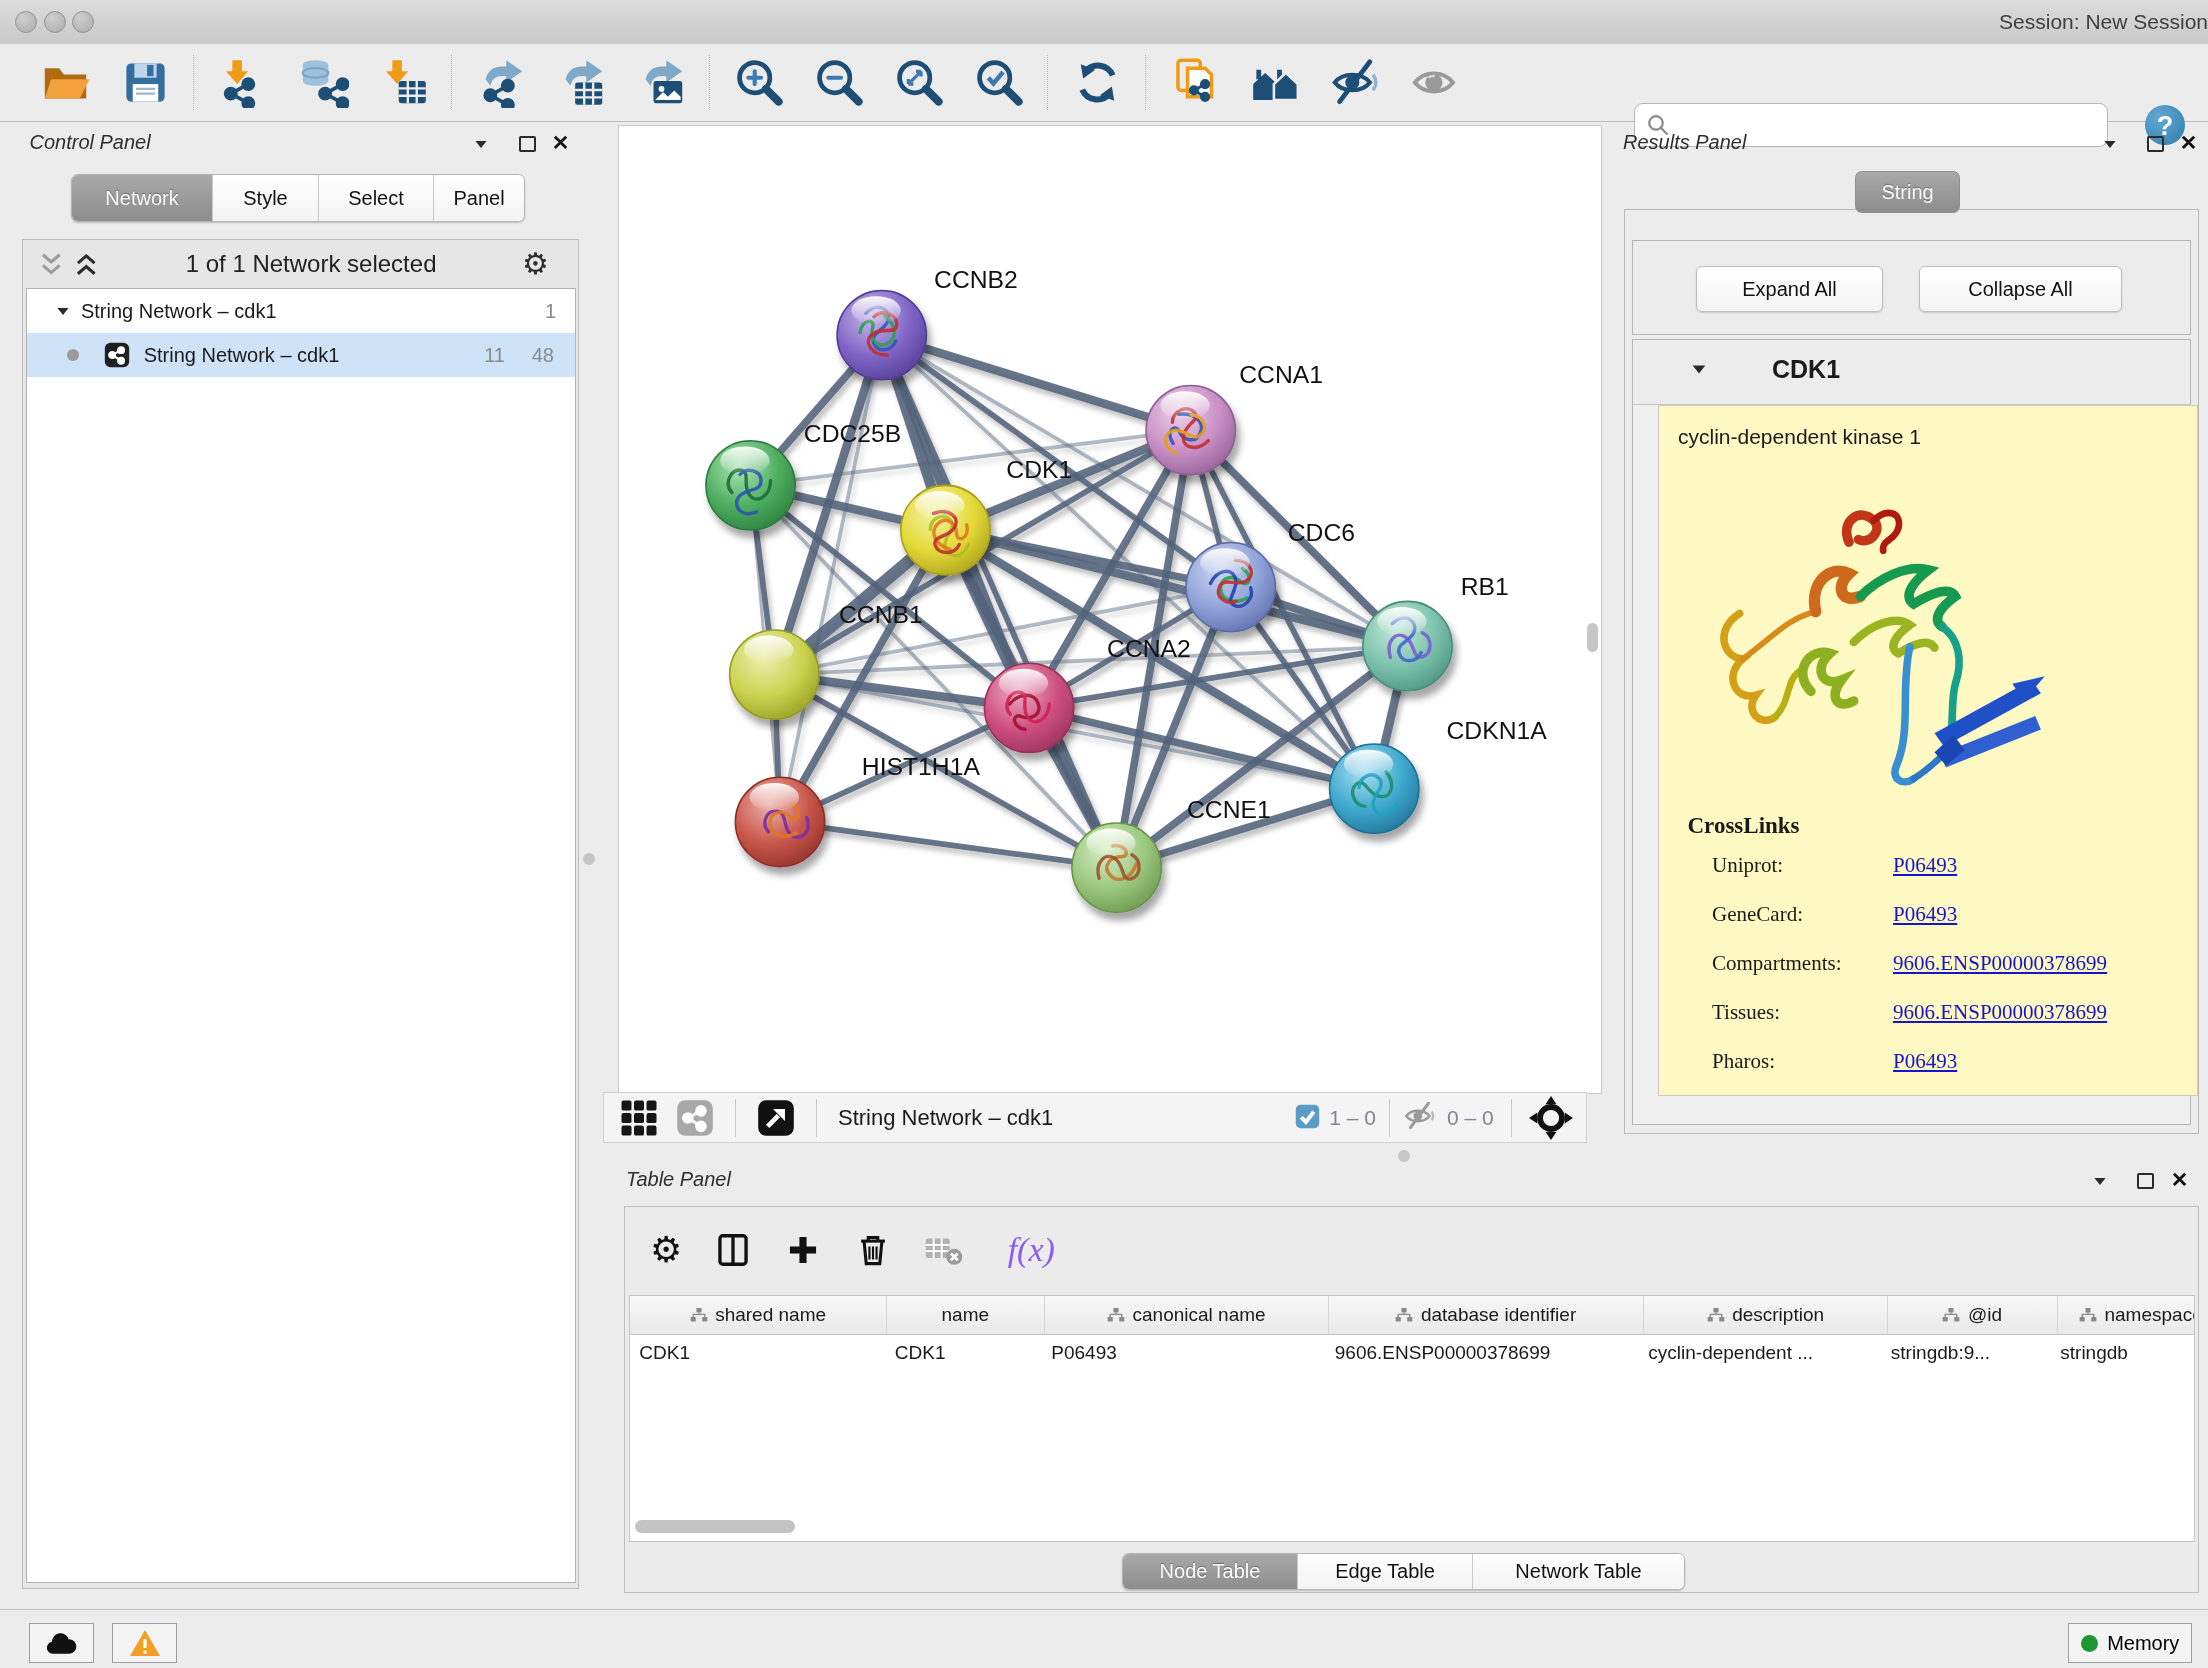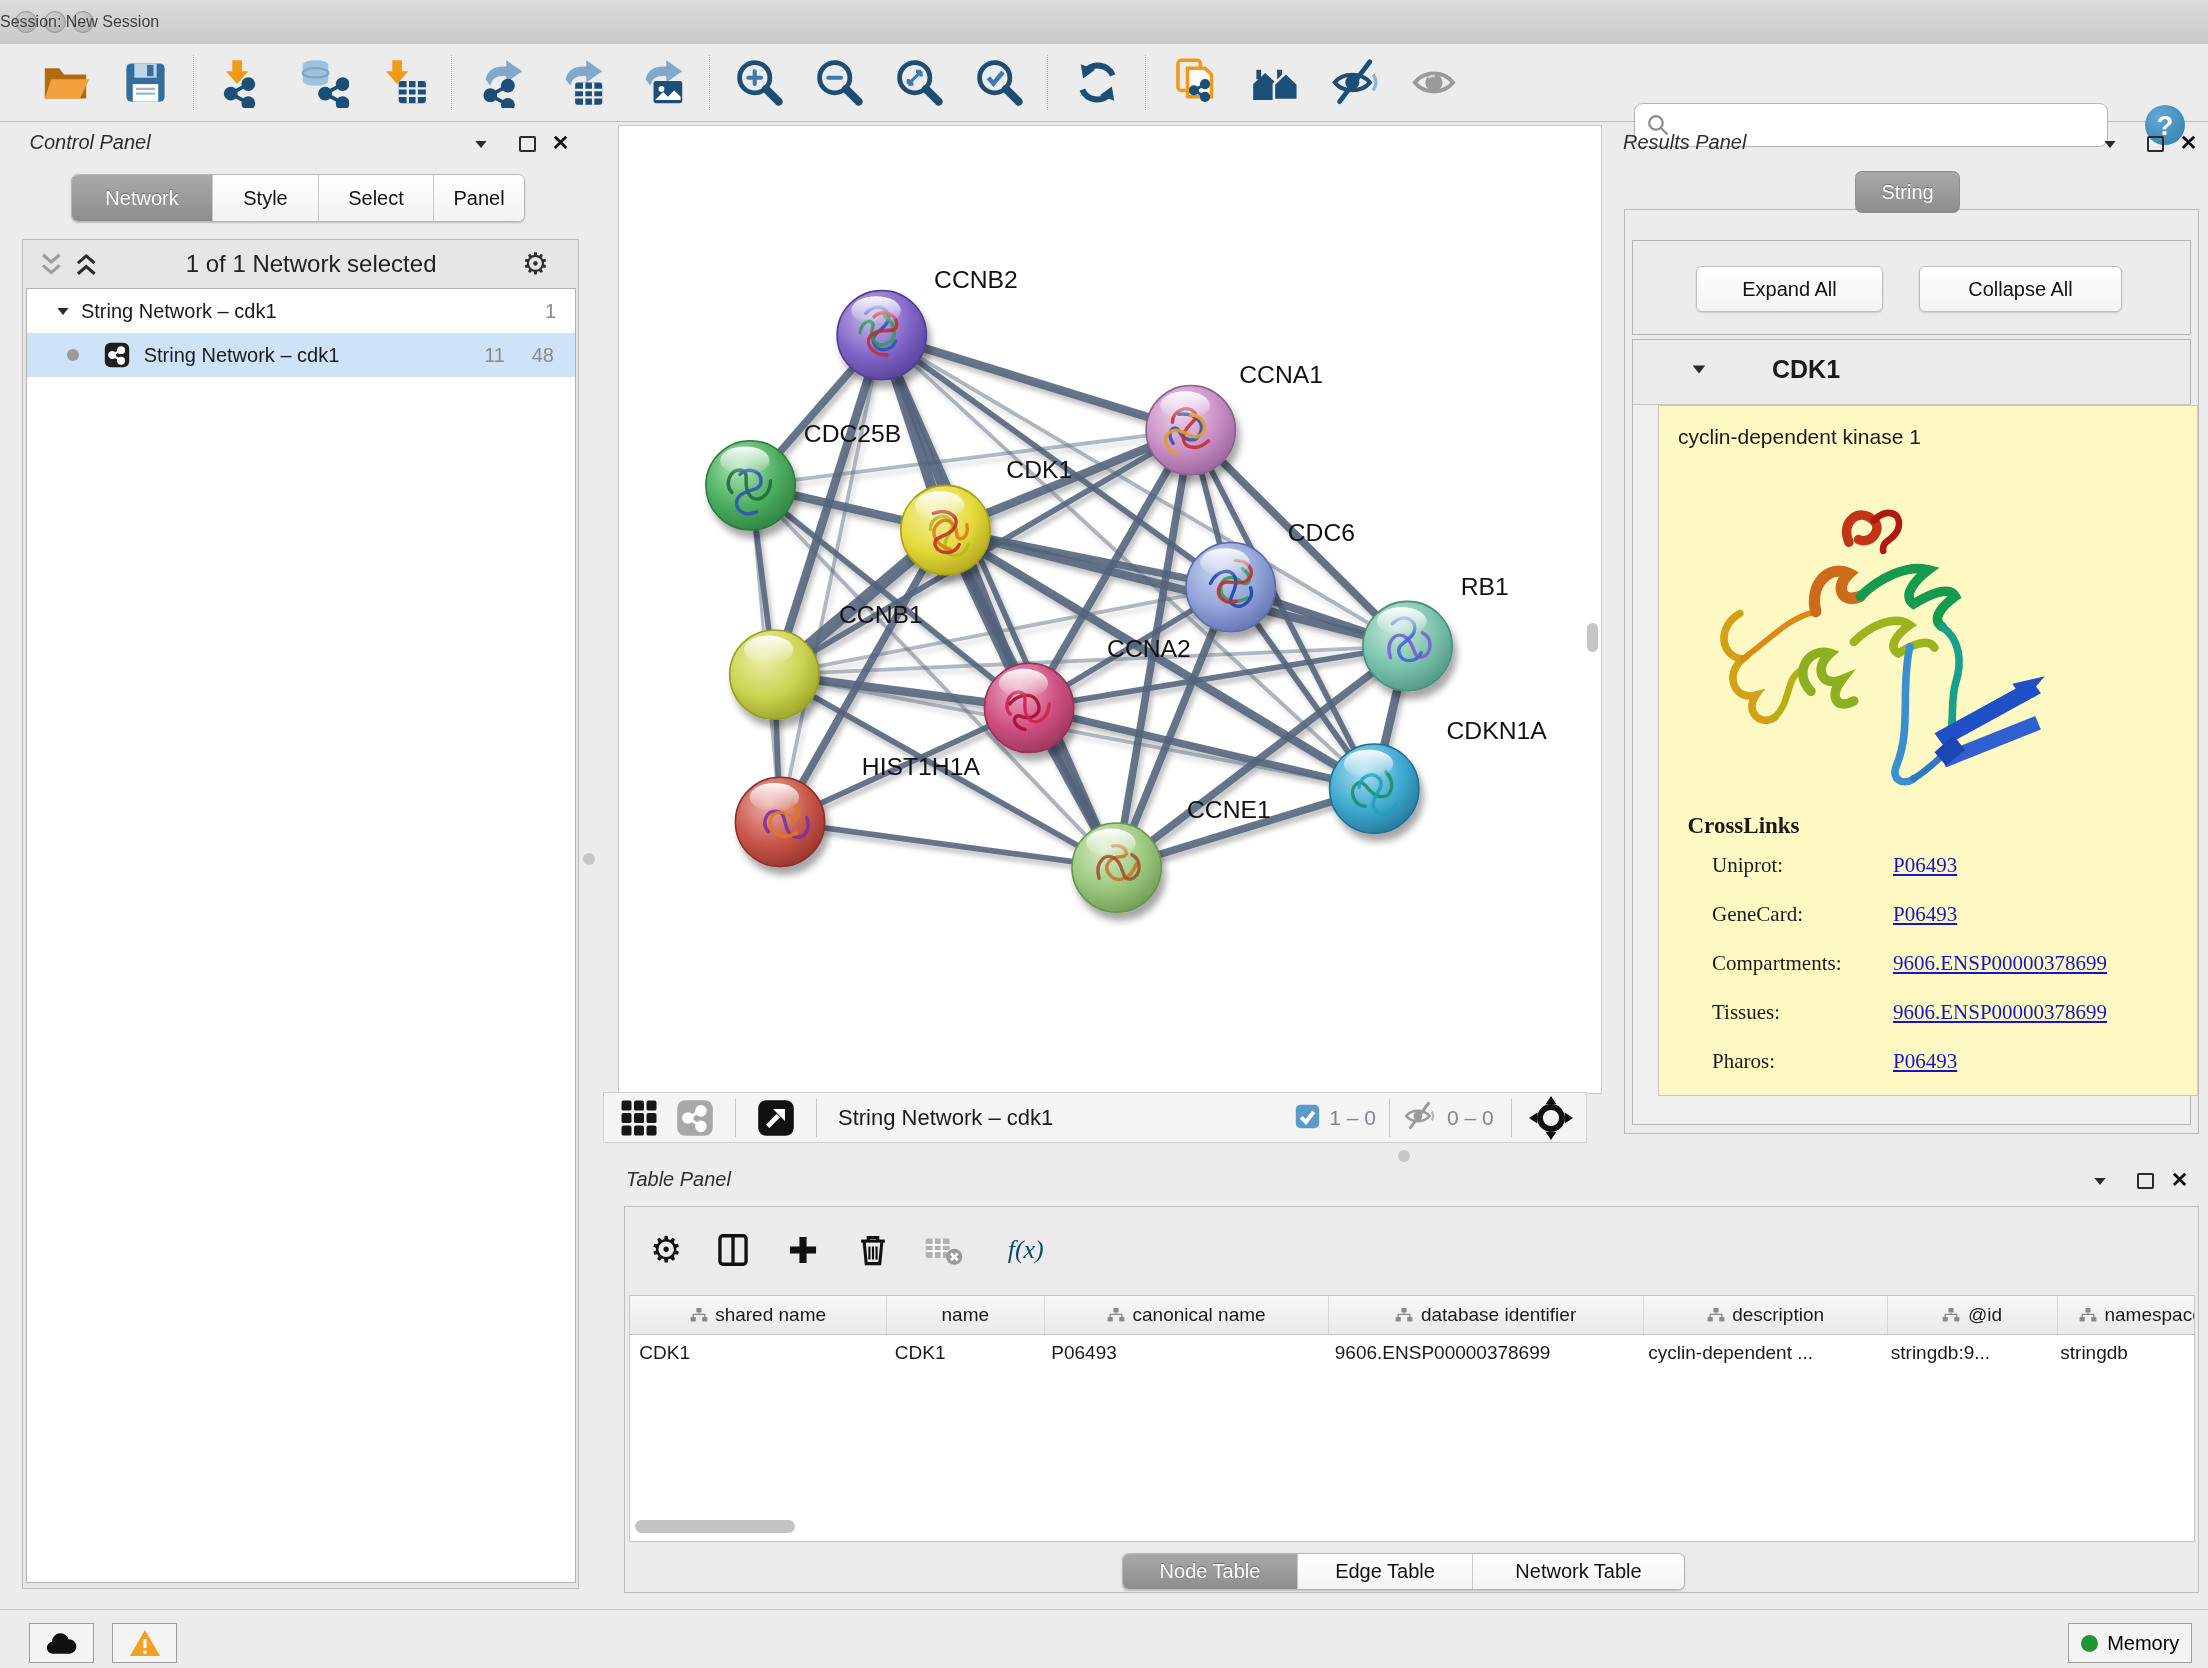--- a/index.html
+++ b/index.html
@@ -4,22 +4,22 @@
 <style>
   html,body{margin:0;padding:0;background:#9a9a9a;}
   #screen{position:relative;width:2208px;height:1668px;background:#ececec;overflow:hidden;
     font-family:"Liberation Sans",sans-serif;color:#1a1a1a;}
   .abs{position:absolute;}
   
   #titlebar{left:0;top:0;width:2208px;height:44px;background:linear-gradient(#dcdcdc,#c9c9c9);
     border-bottom:1px solid #a9a9a9;}
   .tlight{position:absolute;top:11.4px;width:20px;height:20px;border-radius:50%;
     background:radial-gradient(circle at 35% 30%,#cfcfcf,#ababab);border:1px solid #949494;}
-  #win-title{left:0;top:0;width:100%;height:44px;line-height:44px;text-align:left;
-    font-size:16px;color:#3f3f3f;}
+  #win-title{left:0;top:0;width:100%;height:44px;line-height:44px;text-align:right;
+    font-size:21px;color:#3f3f3f;}
   
   #toolbar{left:0;top:44px;width:2208px;height:77px;background:#ececec;border-bottom:1px solid #bdbdbd;}
   #tb-items{position:absolute;left:25px;top:0;height:77px;display:flex;align-items:center;}
   .tb-btn{width:80px;height:63px;background:none;border:none;display:flex;align-items:center;
     justify-content:center;padding:0;}
   .tb-btn svg{width:51px;height:51px;}
   .tb-sep{width:1.9px;height:55px;border-left:1.9px dotted #b4b4b4;margin:0 7.6px;}
   #search-box{left:1634px;top:59px;width:472px;height:42px;background:#fff;border:1px solid #b5b5b5;
     border-radius:8.6px;display:flex;align-items:center;}
   #search-box svg{width:27px;height:27px;margin-left:9.5px;}
@@ -690,21 +690,21 @@
         </svg>
       </button>
       <button class="tp-ic">
         <svg style="width:40px;height:32px" viewBox="0 0 34 28">
           <rect x="1" y="4" width="21" height="17" rx="2" fill="#b2b2b2"></rect>
           <path d="M1 9.5h21M1 15h21M8 4v17M15 4v17" stroke="#fff" stroke-width="1.7"></path>
           <circle cx="26" cy="20" r="7" fill="#9a9a9a"></circle>
           <path d="M23 17l6 6M29 17l-6 6" stroke="#fff" stroke-width="2.4"></path>
         </svg>
       </button>
-      <span class="serif" style="font-style:italic;font-size:26px;color:#0c4a6e;margin-left:11.4px">f(x)</span>
+      <span class="serif" style="font-style:italic;font-size:34px;color:#8b5cf6;margin-left:11.4px">f(x)</span>
     </div>
 
     <div id="tbl" class="abs">
       <div id="tbl-head">
           <div class="th" style="width: 256px;">
             <svg viewBox="0 0 28 24">
 <g fill="#8a8a8a">
                 <rect x="10" y="1" width="8" height="7" rx="1"></rect>
                 <rect x="1" y="15" width="8" height="7" rx="1"></rect>
 <rect x="19" y="15" width="8" height="7" rx="1"></rect>

